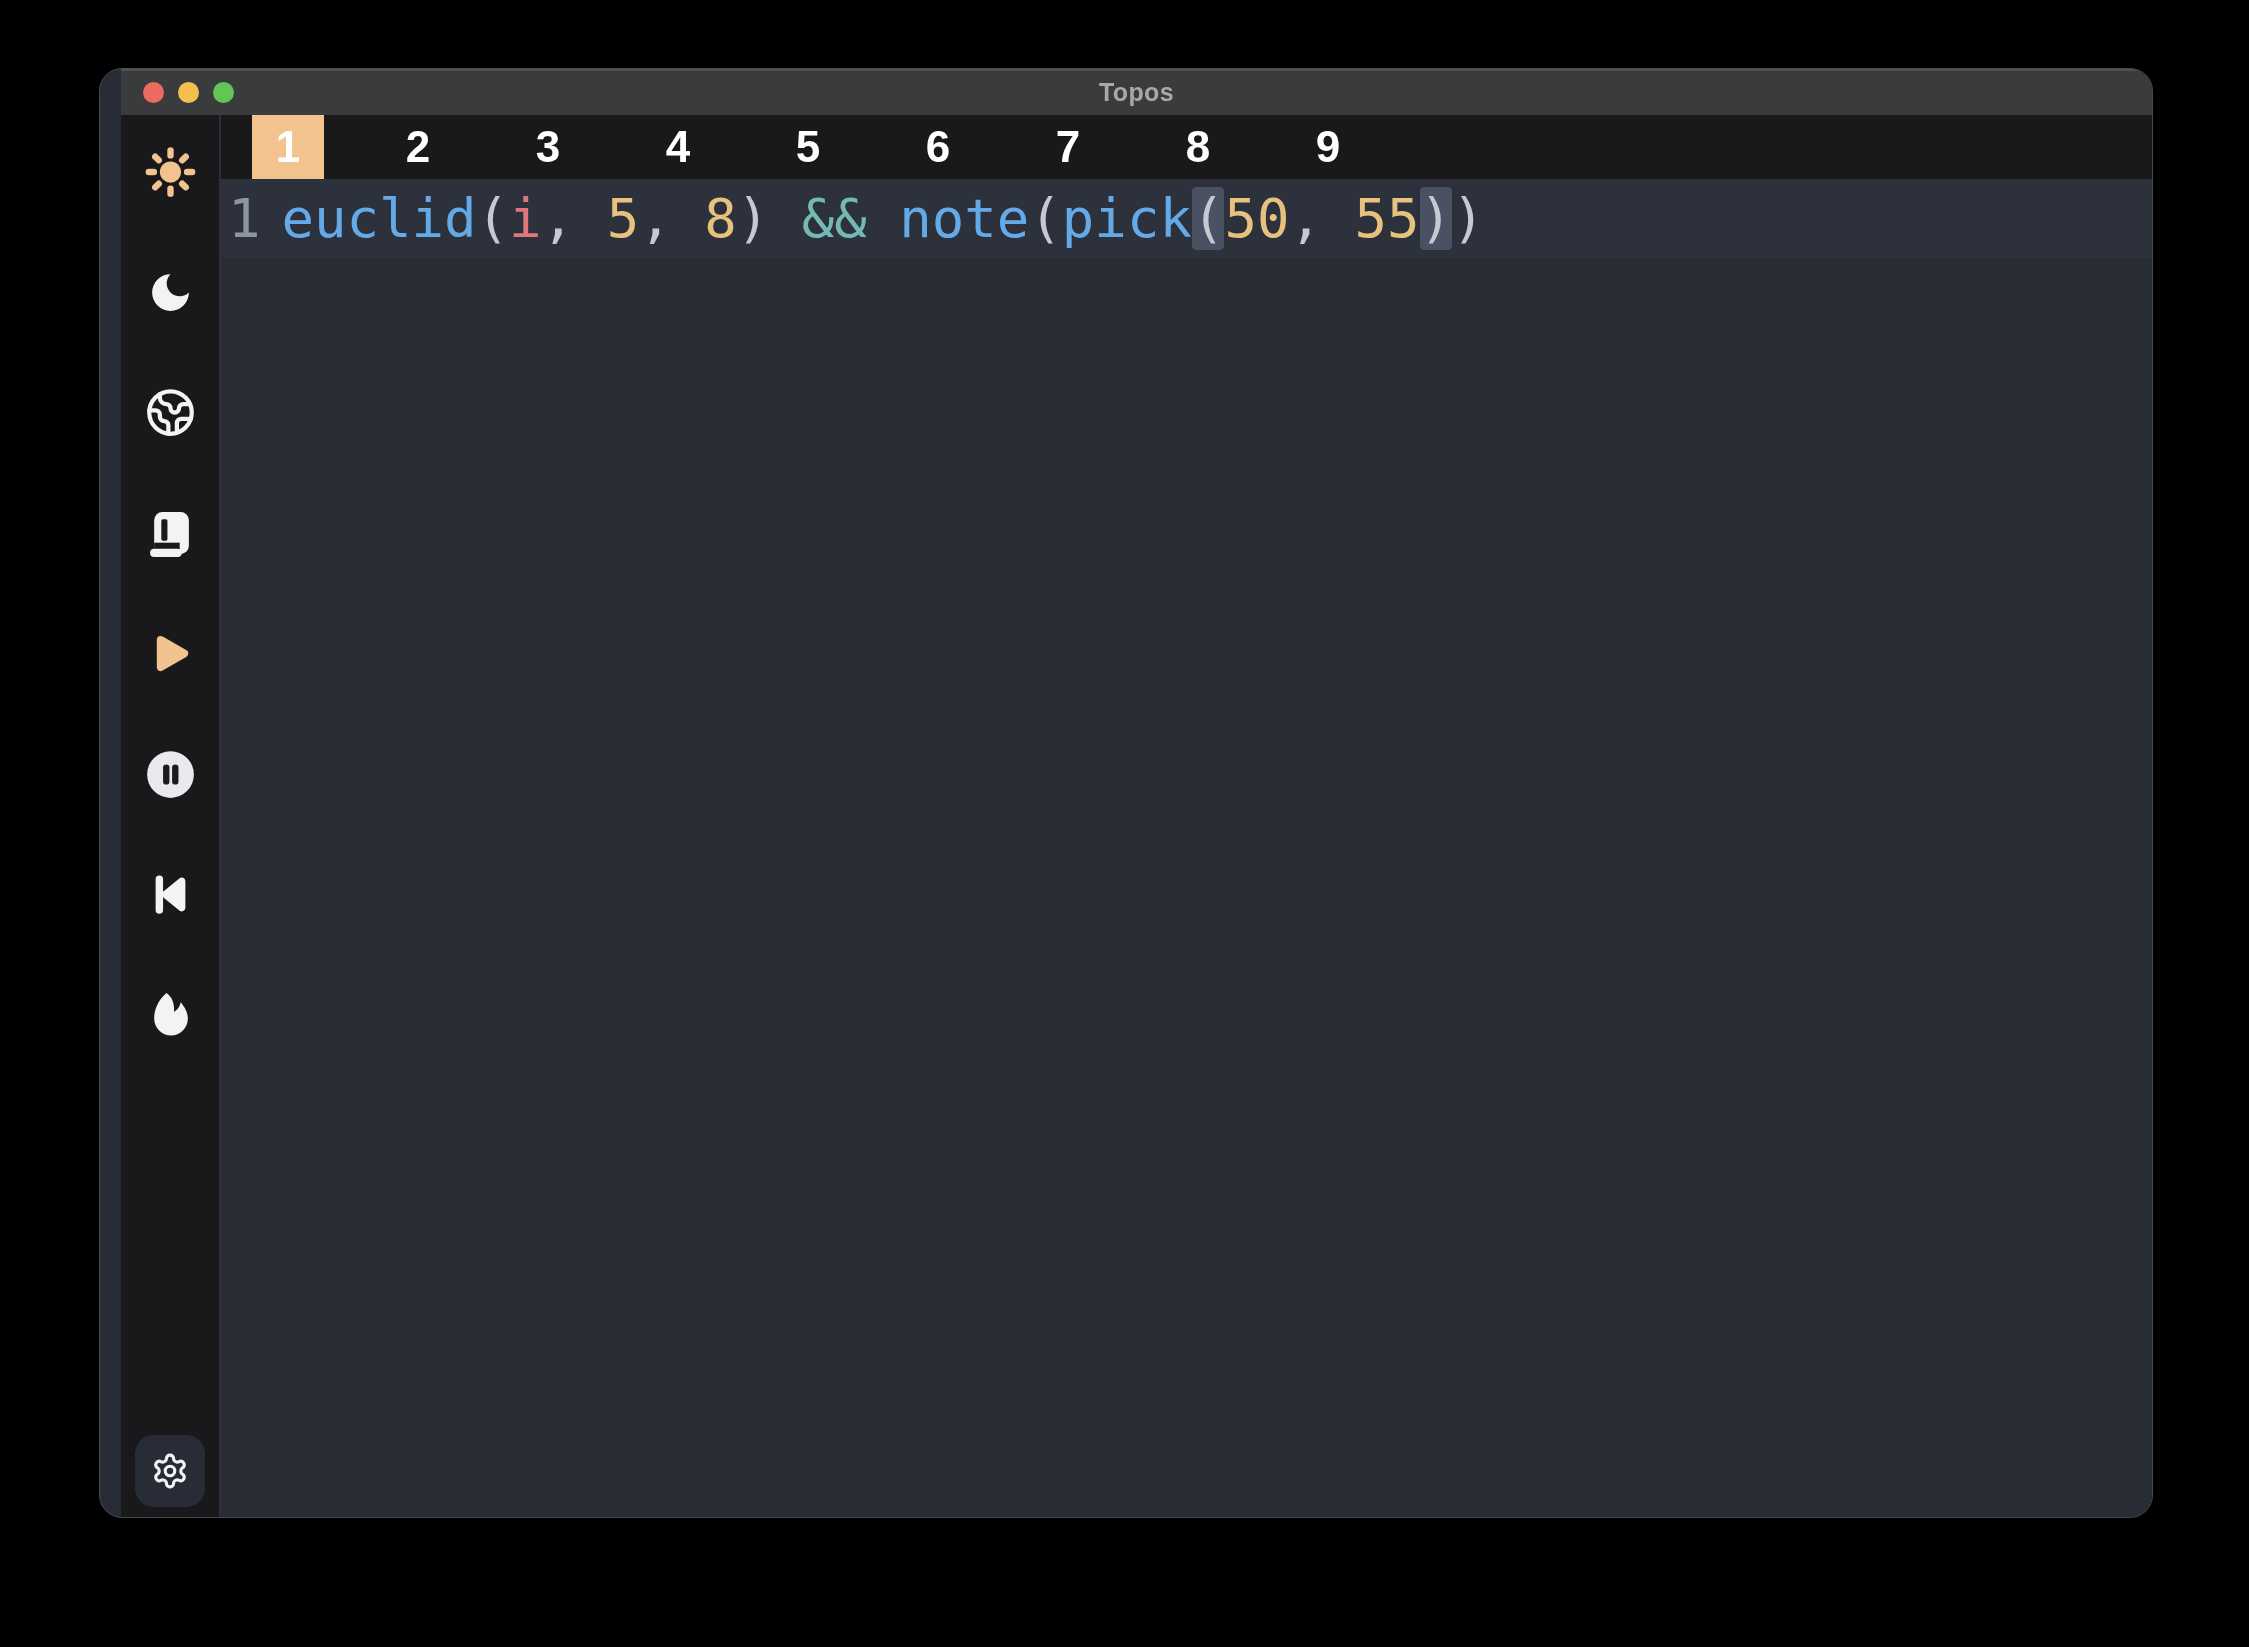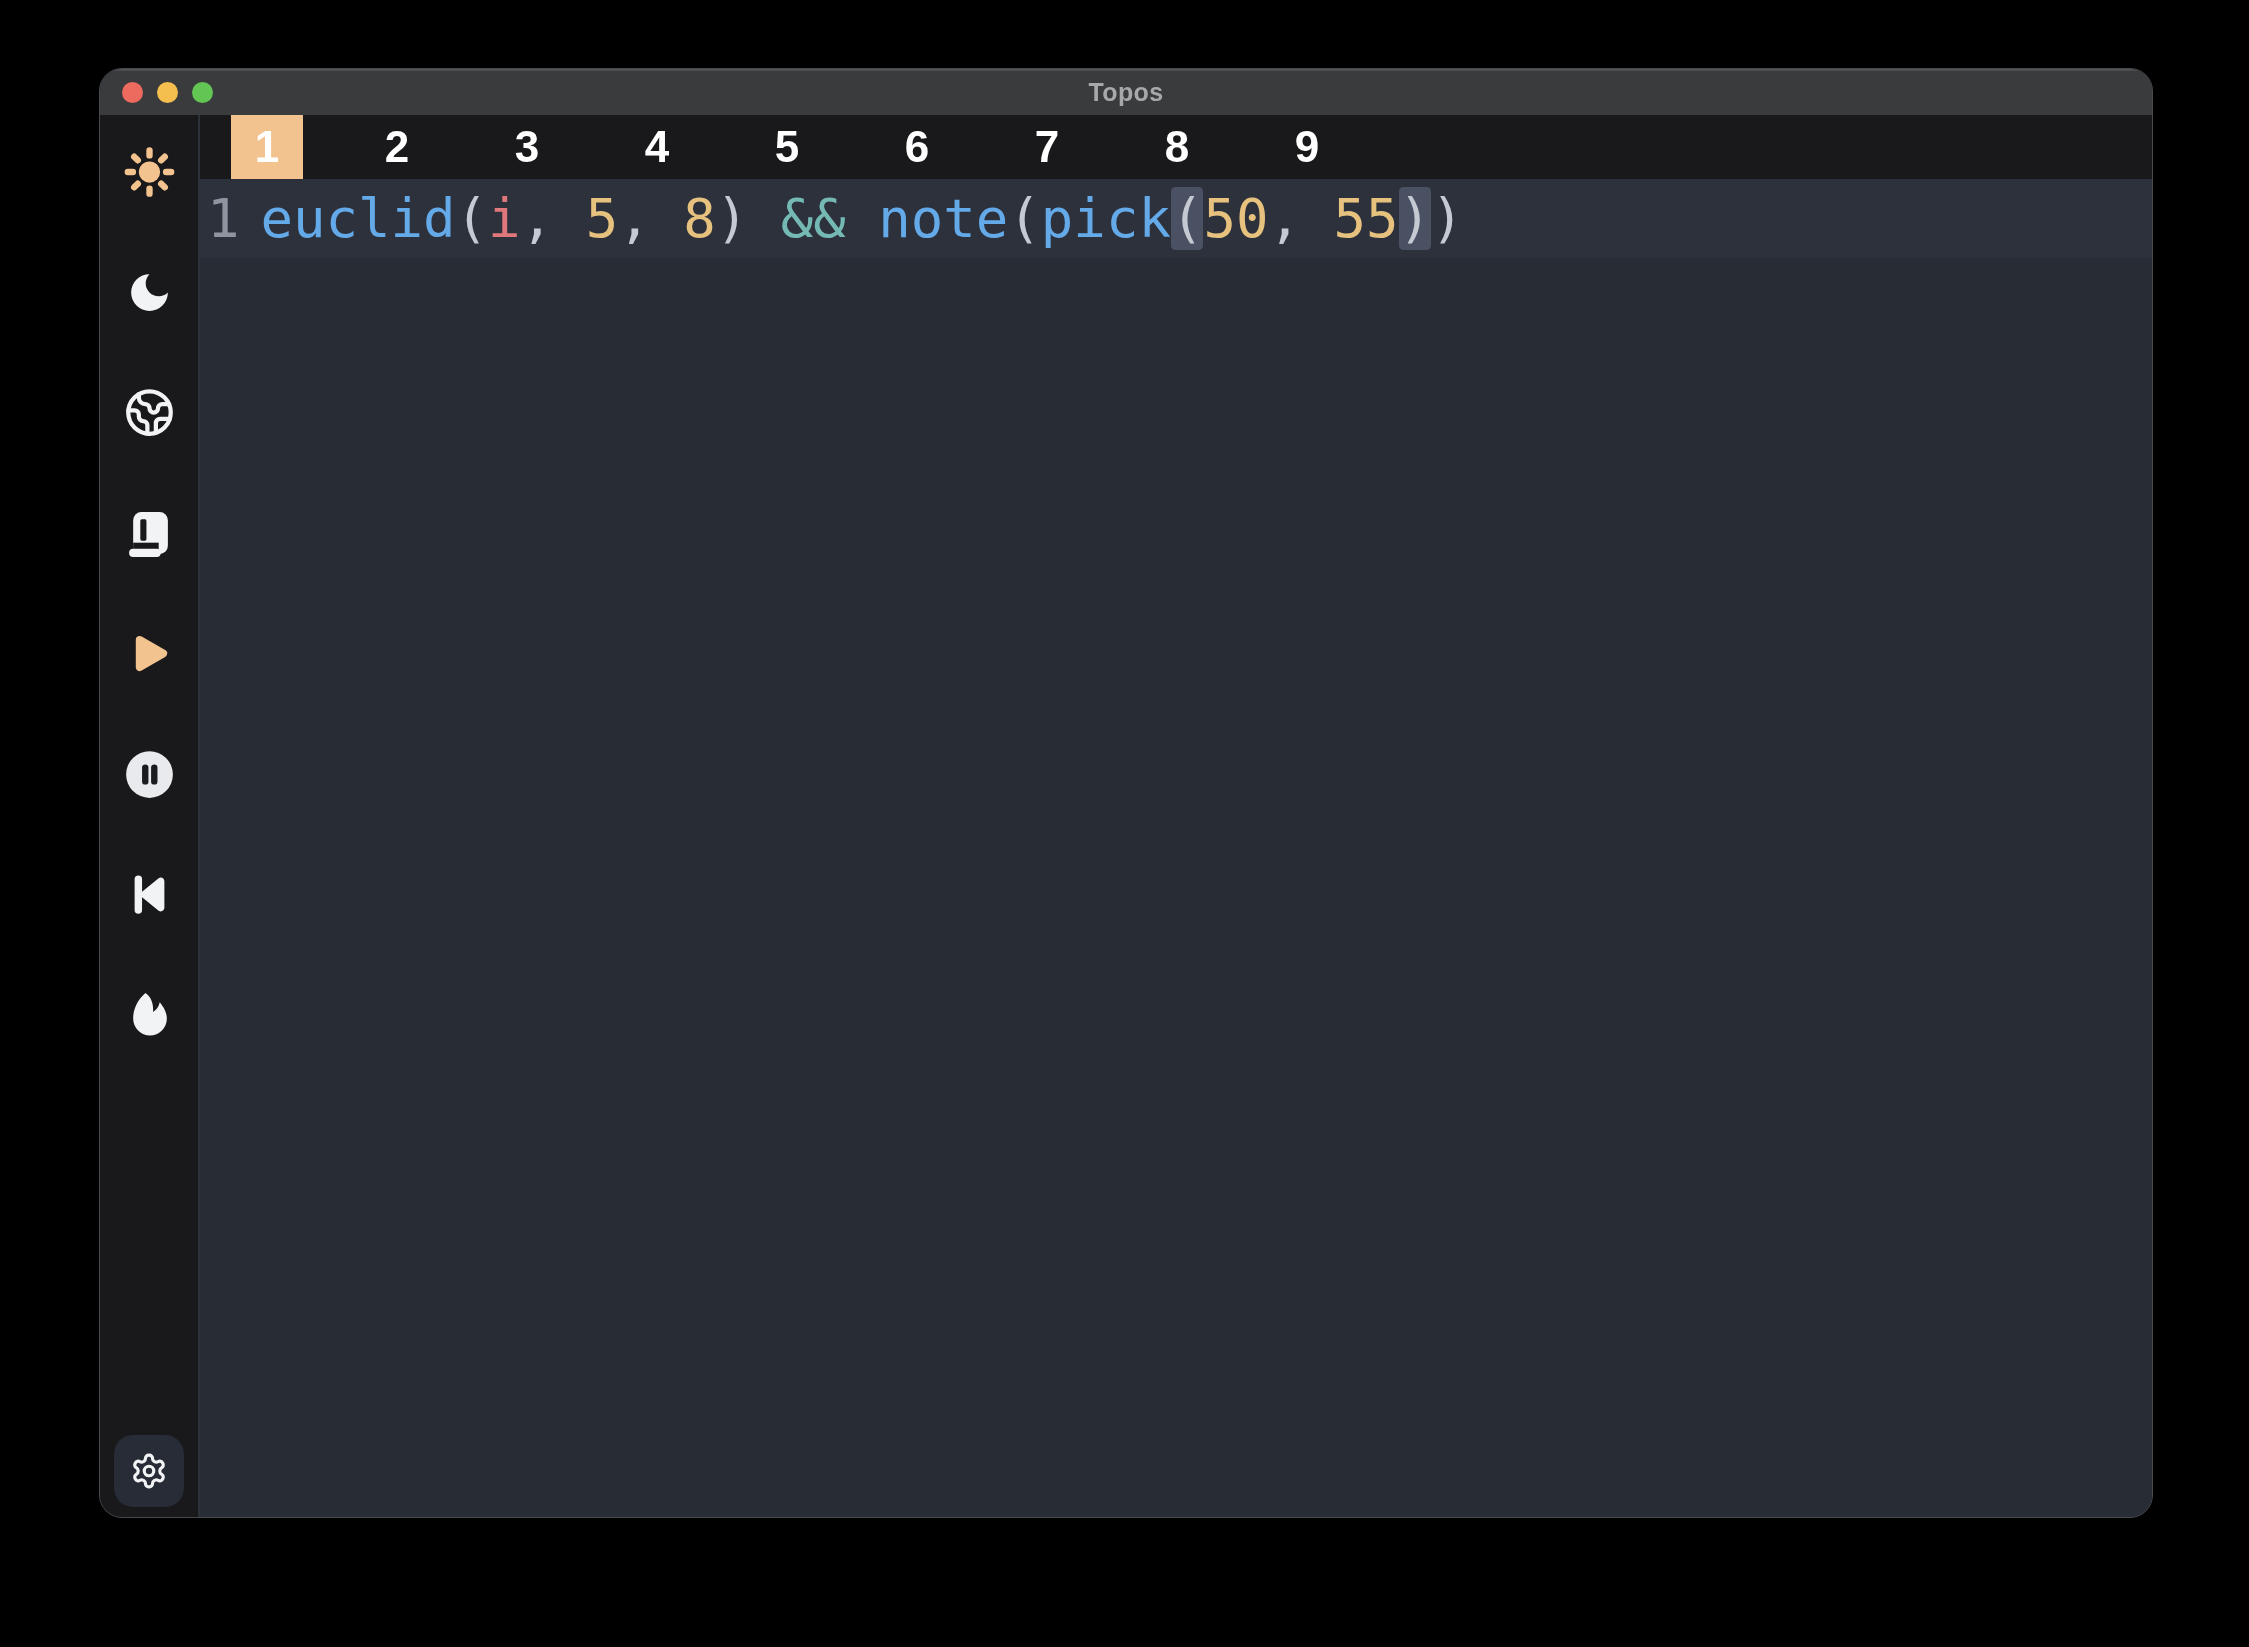--- a/index.html
+++ b/index.html
@@ -17,21 +17,21 @@
   
   #app-window {
     position: absolute;
     left: 99px; top: 68px;
     width: 2054px; height: 1450px;
     box-sizing: border-box;
     background: var(--editor-bg);
     border: 1.7px solid var(--window-border);
     border-radius: 23px;
     overflow: hidden;
-    display: flex; flex-direction: column;
+    display: flex; flex-direction: column; padding-left: 21px;
   }
   
   .titlebar {
     height: 46px; flex: 0 0 46px;
     background: var(--titlebar-bg);
     box-shadow: inset 0 1.7px 0 rgba(255,255,255,0.13);
     position: relative;
     display: flex; align-items: center; justify-content: center;
   }
   .traffic-lights {

